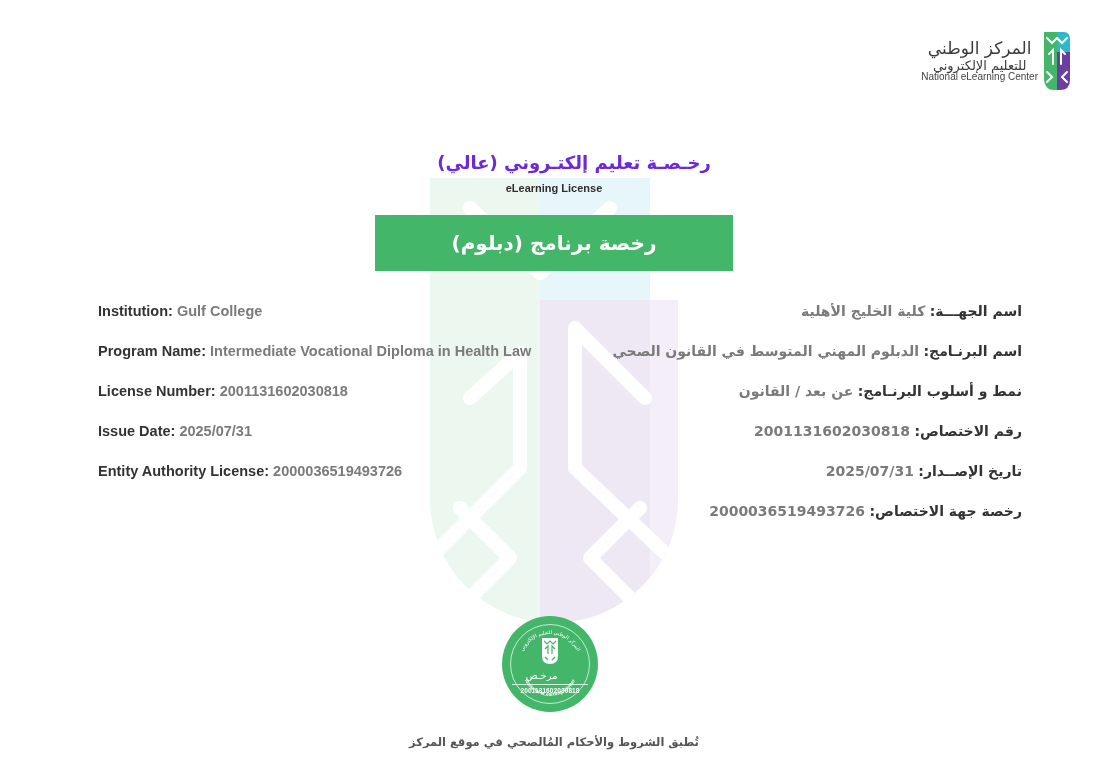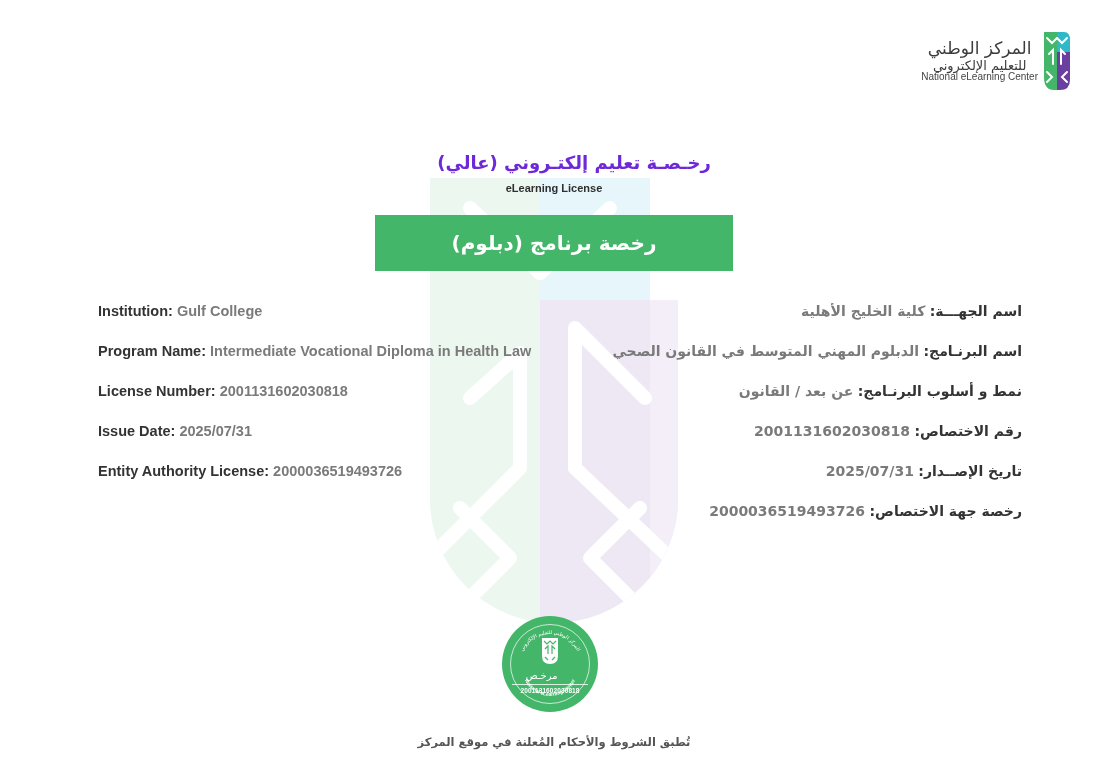--- a/index.html
+++ b/index.html
@@ -351,13 +351,13 @@
         <polyline points="3,19 6,22"></polyline>
         <polyline points="13,19 10,22"></polyline>
       </g>
     </svg>
   </div>
   <div class="seal-label">مرخـص</div>
   <div class="seal-line"></div>
   <div class="seal-number">2001131602030818</div>
 </div>
 
-<div class="footer-note">تُطبق الشروط والأحكام المُعلنة في موقع المركز</div>
+<div class="footer-note">تُطبق الشروط والأحكام المُالصحي في موقع المركز</div>
 
 </body></html>

